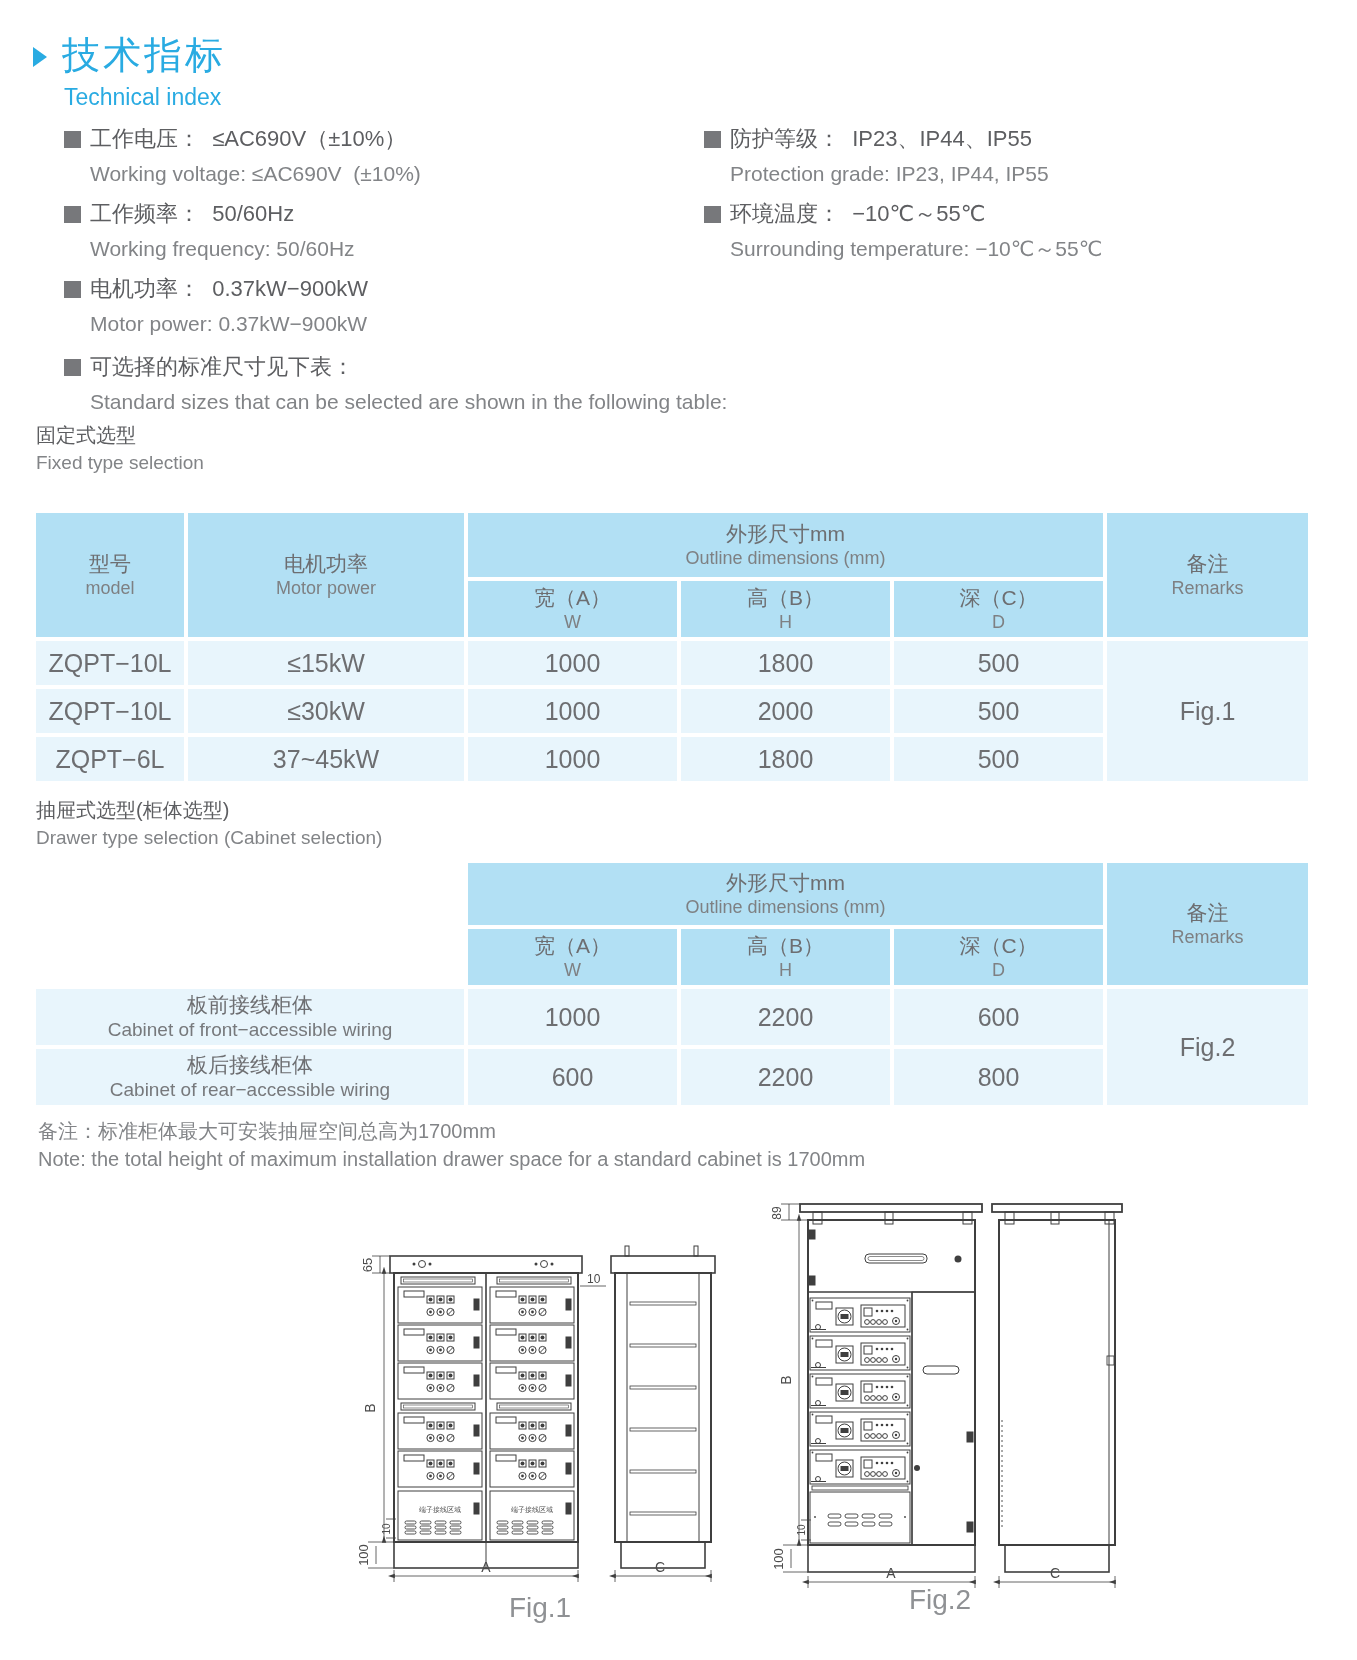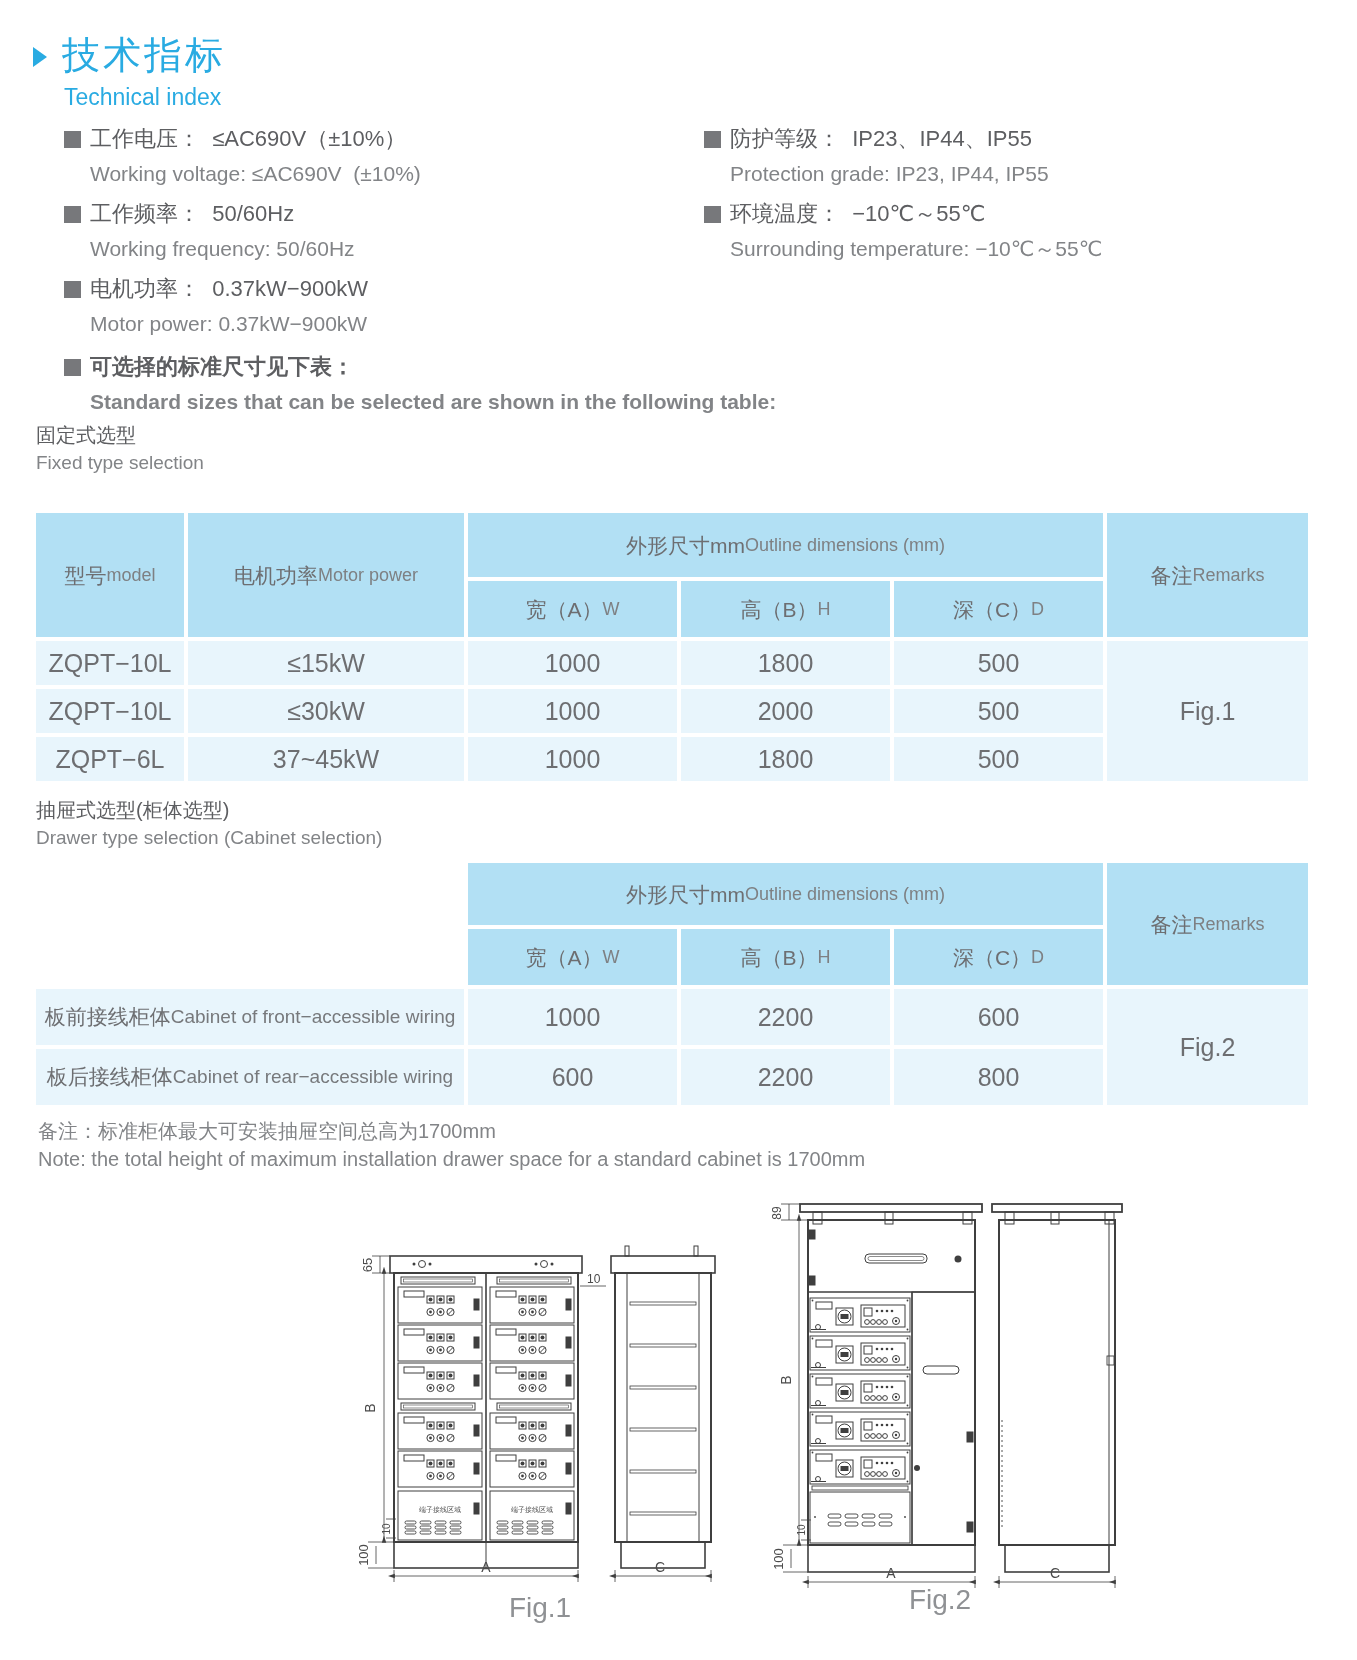--- a/index.html
+++ b/index.html
@@ -18,21 +18,21 @@
   .spec-cn{display:flex;align-items:center;gap:9px;font-size:22px;color:#5d5e61;height:26px;white-space:pre;}
   .bullet{width:17px;height:17px;background:#77787b;flex:none;}
   .spec-en{margin:10px 0 0 26px;font-size:21px;color:#828487;line-height:24px;white-space:pre;}
 
   
   .sec-cn{position:absolute;font-size:20px;color:#5d5e61;}
   .sec-en{position:absolute;font-size:19px;color:#828487;}
 
   
   .grid{position:absolute;display:grid;gap:4px;width:1272px;}
-  .cell{display:flex;align-items:center;justify-content:center;text-align:center;}
+  .cell{display:flex;flex-direction:column;align-items:center;justify-content:center;text-align:center;}
   .hbg{background:#b2e0f4;}
   .bbg{background:#e8f5fc;}
   .hc{font-size:21px;color:#6d6e71;line-height:27px;}
   .he{font-size:18px;color:#7e8083;line-height:23px;}
   .bv{font-size:25px;color:#6d6e71;}
   .bc{font-size:21px;color:#6d6e71;line-height:26px;}
   .be{font-size:19px;color:#77797c;line-height:24px;}
 
   
   .note-cn{position:absolute;left:38px;top:1118px;font-size:20px;color:#828487;}
@@ -57,21 +57,21 @@
       <div class="spec-en">Working voltage: ≤AC690V  (±10%)</div>
     </div>
     <div class="spec-item">
       <div class="spec-cn"><span class="bullet"></span><span>工作频率：  50/60Hz</span></div>
       <div class="spec-en">Working frequency: 50/60Hz</div>
     </div>
     <div class="spec-item">
       <div class="spec-cn"><span class="bullet"></span><span>电机功率：  0.37kW−900kW</span></div>
       <div class="spec-en">Motor power: 0.37kW−900kW</div>
     </div>
-    <div class="spec-item" style="margin-top:18px;font-weight:bold;">
+    <div class="spec-item" style="margin-top:18px;">
       <div class="spec-cn"><span class="bullet"></span><span>可选择的标准尺寸见下表：</span></div>
       <div class="spec-en">Standard sizes that can be selected are shown in the following table:</div>
     </div>
   </div>
 
   <div class="spec-col" style="left:704px;top:126px;">
     <div class="spec-item">
       <div class="spec-cn"><span class="bullet"></span><span>防护等级：  IP23、IP44、IP55</span></div>
       <div class="spec-en">Protection grade: IP23, IP44, IP55</div>
     </div>

